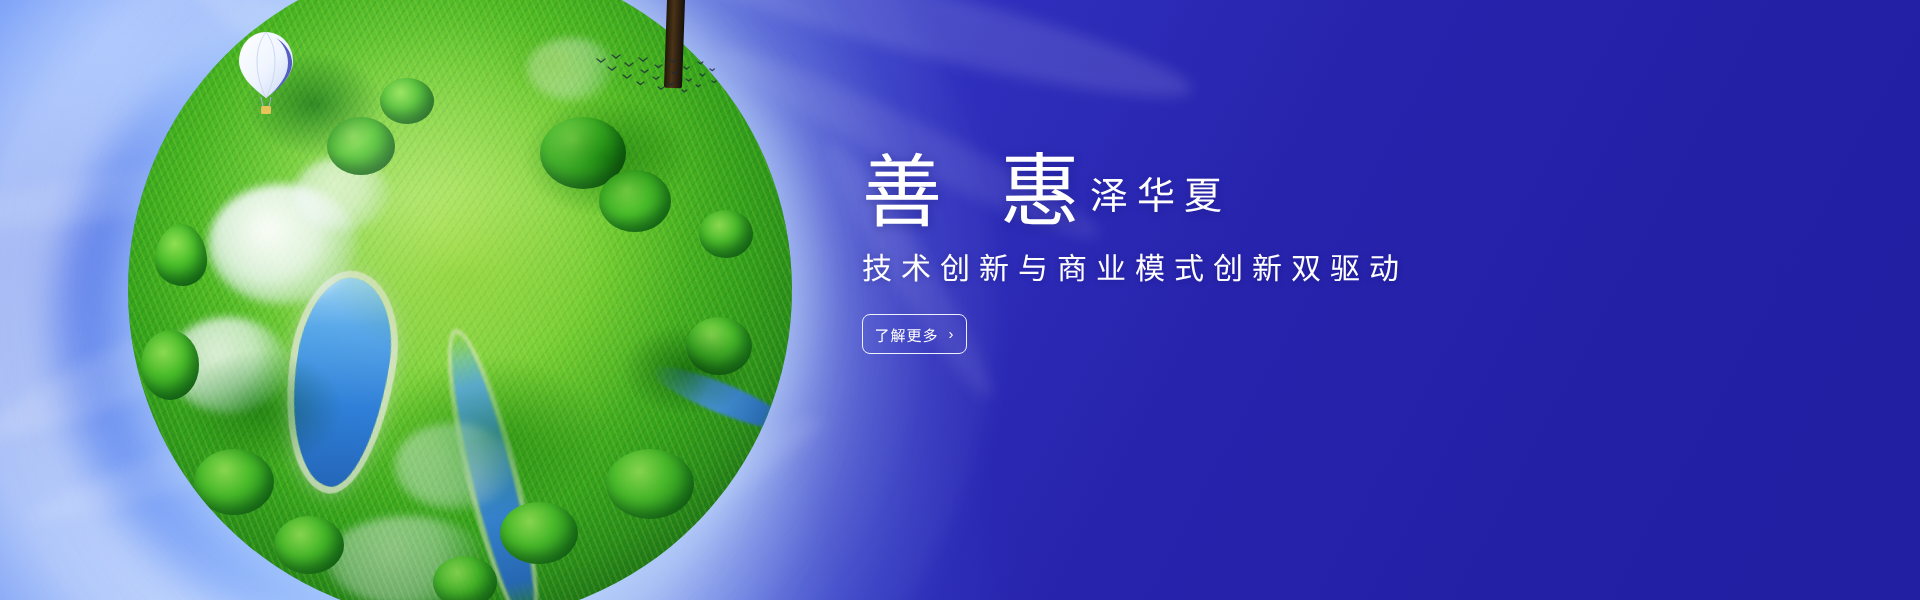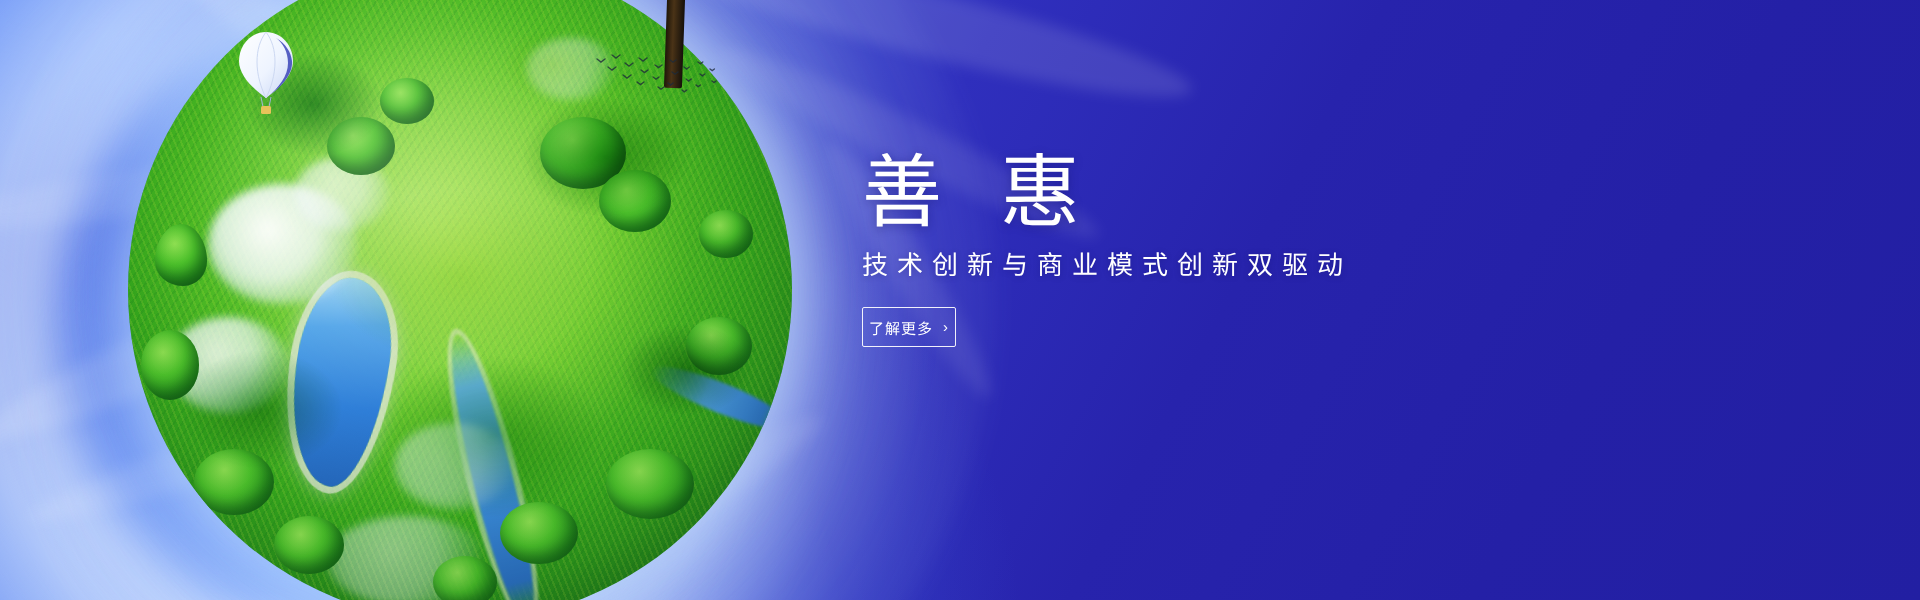--- a/index.html
+++ b/index.html
@@ -267,44 +267,44 @@
     font-family: "DejaVu Serif", "Liberation Serif", serif;
     font-size: 38px;
     letter-spacing: 9px;
     margin-left: 10px;
     position: relative;
     top: -4px;
     text-shadow: 0 2px 8px rgba(18,16,90,0.30);
   }
   .subtitle {
     margin-top: 20px;
-    font-size: 26px;
+    font-size: 30px;
     letter-spacing: 9px;
     font-weight: 400;
     white-space: nowrap;
     text-shadow: 0 1px 6px rgba(18,16,90,0.30);
   }
   .desc {
     margin-top: 20px;
     font-size: 17px;
     letter-spacing: .4px;
     color: rgba(255,255,255,0.96);
     white-space: nowrap;
     text-shadow: 0 1px 5px rgba(18,16,90,0.30);
   }
   .more-btn {
     margin-top: 26px;
     display: inline-flex;
     align-items: center;
     justify-content: center;
     gap: 10px;
-    width: 94px;
+    width: 105px;
     height: 40px;
     border: 1px solid rgba(255,255,255,0.92);
-    border-radius: 2px;
+    border-radius: 8px;
     background: transparent;
     color: #ffffff;
     font-family: "Liberation Sans", "DejaVu Sans", sans-serif;
     font-size: 15px;
     letter-spacing: 1px;
     cursor: pointer;
     padding: 0;
   }
   .more-btn .chev {
     font-size: 15px;
@@ -422,20 +422,21 @@
   </div>
 
   <div class="copy">
 
     <div class="headline">
       <span class="phrase">
         <span class="brush">善</span>
       </span>
       <span class="phrase">
         <span class="brush">惠</span>
+        <span class="brush-rest">泽华夏</span>
       </span>
     </div>
 
     <div class="subtitle">技术创新与商业模式创新双驱动</div>
 
 
     <button class="more-btn">
       <span>了解更多</span>
       <span class="chev">›</span>
     </button>

